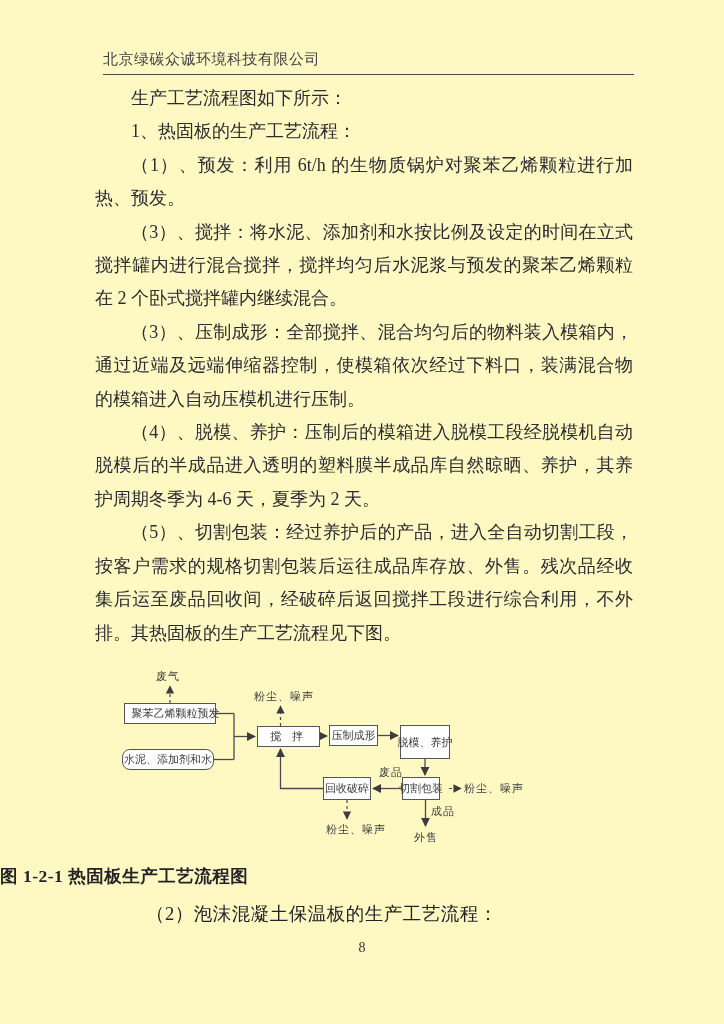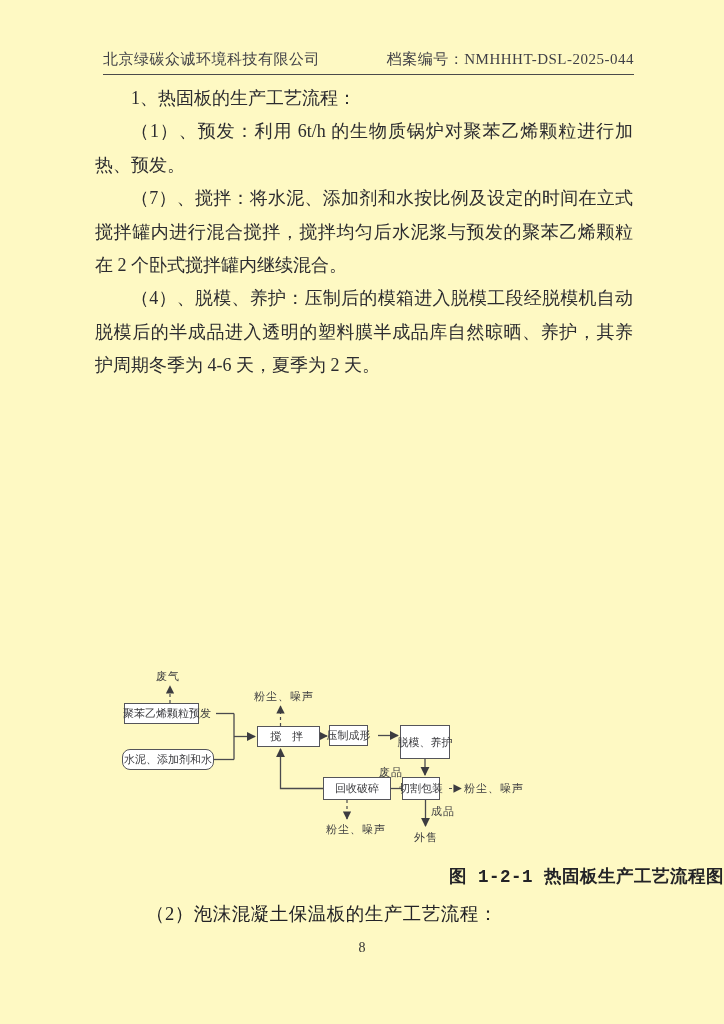--- a/index.html
+++ b/index.html
@@ -31,61 +31,63 @@
     font-size:11px; color:#3a3a3e; }
   .fc-box {
     position:absolute; border:1px solid #55555a; background:#fff;
     display:flex; align-items:center; justify-content:center;
     white-space:nowrap; box-sizing:border-box; letter-spacing:0px;
   }
   .fc-label { position:absolute; white-space:nowrap; letter-spacing:1px; }
   .fc-svg { position:absolute; left:0; top:0; }
   
   .caption {
-    position:absolute; left:0; top:864px; width:724px; text-align:right;
-    font-weight:bold; font-size:17.5px; color:#232327; letter-spacing:0.5px;font-family:Liberation Mono, monospace;
+    position:absolute; left:0; top:864px; width:724px; text-align:left;
+    font-weight:bold; font-size:17.5px; color:#232327; letter-spacing:0.5px;
   }
   .section2 {
     position:absolute; left:146px; top:901px;
     font-weight:normal; font-size:18.5px; color:#232327; letter-spacing:0.5px;
   }
   .page-number {
     position:absolute; left:0; top:940px; width:724px; text-align:center;
     font-size:14px; color:#333;
   }
-  .b1 { left:24px;  top:48px;  width:75px; height:21px;padding-left:11px; }
+  .b1 { left:24px;  top:48px;  width:92px; height:21px;padding-left:11px; }
   .b2 { left:22px;  top:94px;  width:92px; height:21px;border-radius:8px; }
   .bmix    { left:157px; top:71px;  width:63px; height:21px; letter-spacing:4px; }
-  .bpress  { left:229px; top:70px;  width:39px; height:21px; }
+  .bpress  { left:229px; top:70px;  width:49px; height:21px; }
   .bdemold { left:300px; top:70px;  width:50px; height:34px; }
   .bcut    { left:302px; top:122px; width:38px; height:23px; }
-  .brec    { left:223px; top:122px; width:68px; height:23px;text-align:center; }
+  .brec    { left:223px; top:122px; width:48px; height:23px;text-align:center; }
   .lab-wastegas { left:56px;  top:14px; }
   .lab-dn-mix   { left:154px; top:34px; }
   .lab-scrap    { left:279px; top:110px; }
   .lab-dn-cut   { left:364px; top:126px; }
   .lab-product  { left:331px; top:149px;font-family:Liberation Serif, serif; }
   .lab-sale     { left:314px; top:175px; }
   .lab-dn-rec   { left:226px; top:167px; }
 </style>
 </head>
 <body>
 
 <div class="page">
 
   <div class="header">
     <span>北京绿碳众诚环境科技有限公司</span>
-    <span>档案编号：NMHHHT-DSL-2025-044</span>
   </div>
 
   <div class="body-text">
+    <p>生产工艺流程图如下所示：</p>
     <p>1、热固板的生产工艺流程：</p>
     <p>（1）、预发：利用 6t/h 的生物质锅炉对聚苯乙烯颗粒进行加热、预发。</p>
-    <p>（7）、搅拌：将水泥、添加剂和水按比例及设定的时间在立式搅拌罐内进行混合搅拌，搅拌均匀后水泥浆与预发的聚苯乙烯颗粒在 2 个卧式搅拌罐内继续混合。</p>
+    <p>（3）、搅拌：将水泥、添加剂和水按比例及设定的时间在立式搅拌罐内进行混合搅拌，搅拌均匀后水泥浆与预发的聚苯乙烯颗粒在 2 个卧式搅拌罐内继续混合。</p>
+    <p>（3）、压制成形：全部搅拌、混合均匀后的物料装入模箱内，通过近端及远端伸缩器控制，使模箱依次经过下料口，装满混合物的模箱进入自动压模机进行压制。</p>
     <p>（4）、脱模、养护：压制后的模箱进入脱模工段经脱模机自动脱模后的半成品进入透明的塑料膜半成品库自然晾晒、养护，其养护周期冬季为 4-6 天，夏季为 2 天。</p>
+    <p>（5）、切割包装：经过养护后的产品，进入全自动切割工段，按客户需求的规格切割包装后运往成品库存放、外售。残次品经收集后运至废品回收间，经破碎后返回搅拌工段进行综合利用，不外排。其热固板的生产工艺流程见下图。</p>
   </div>
 
   <div class="flowchart">
     <svg class="fc-svg" width="620" height="198" viewBox="0 0 620 198">
       <defs>
         <marker id="arr" viewBox="0 0 10 10" refX="9" refY="5" markerWidth="7" markerHeight="7" orient="auto-start-reverse">
           <path d="M0,0 L10,5 L0,10 z" fill="#3c3c40"></path>
         </marker>
       </defs>
 

